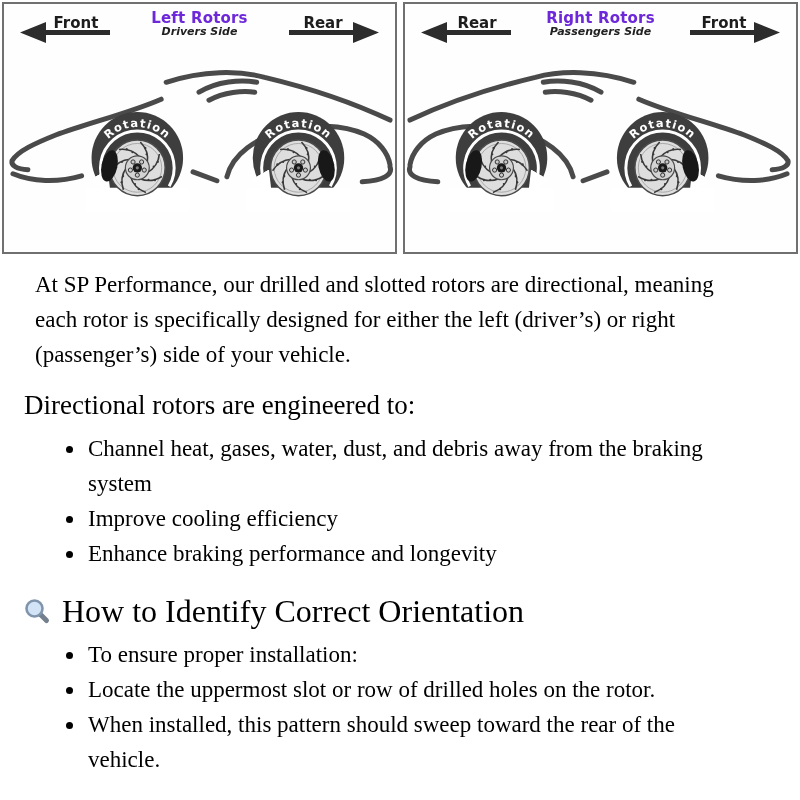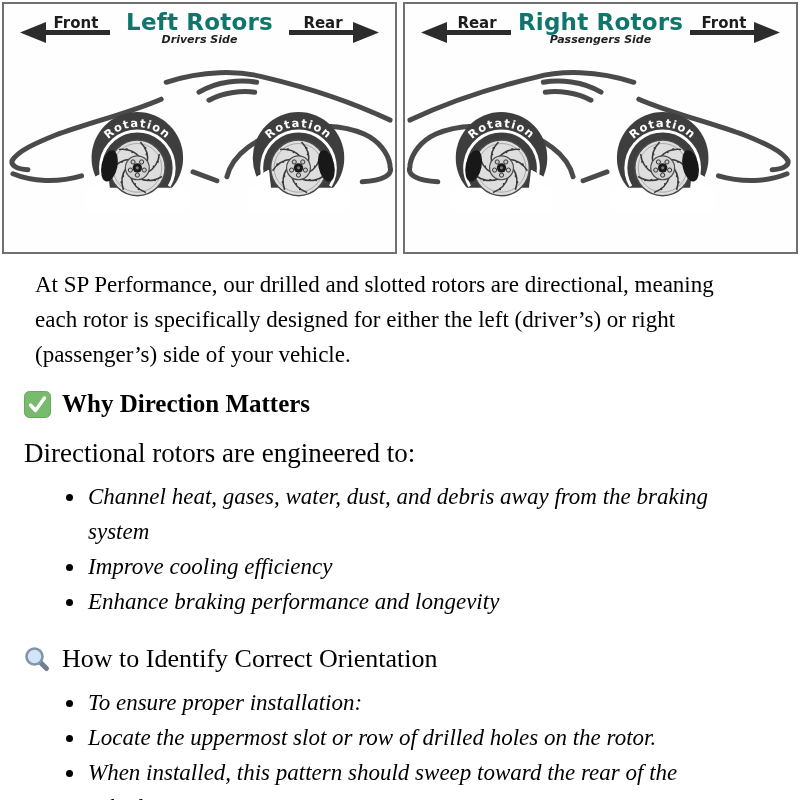--- a/index.html
+++ b/index.html
@@ -2,34 +2,34 @@
 <html style="--check-green: #79bb6d; --check-border: #64a95c; --mag-lens: #d2e4f6; --mag-rim: #8095ac; --mag-handle: #737f8c;"><head>
 <meta charset="utf-8">
 <style>
   html,body{margin:0;padding:0;background:#ffffff;}
   body{width:800px;height:800px;overflow:hidden;font-family:"Liberation Serif",serif;color:#000;}
 
   
   .panels{display:flex;gap:6px;padding:2px 2px 0 2px;box-sizing:border-box;}
   .panel{flex:1;border:2px solid #707070;background:#fefefe;height:252px;box-sizing:border-box;position:relative;overflow:hidden;}
   .panel-header{position:relative;height:56px;text-align:center;font-family:"DejaVu Sans",sans-serif;padding-top:7px;box-sizing:border-box;}
-  .panel-title{font-size:23px;font-weight:bold;line-height:1.02;color:#0f766e;letter-spacing:.2px;}
+  .panel-title{font-size:15px;font-weight:bold;line-height:1.02;color:#6d28d9;letter-spacing:.2px;}
   .panel-subtitle{font-size:11px;font-weight:bold;font-style:italic;color:#222;line-height:1.1;}
   .dir-label{position:absolute;top:9px;width:92px;height:30px;}
   .dir-left{left:16px;}
   .dir-right{right:16px;}
   .car-svg{display:block;width:100%;height:152px;}
 
   
   .content{padding:0 30px 0 24px;}
   .intro{font-size:23px;line-height:35px;margin:13px 11px 0;max-width:714px;}
   h2.sec-title{display:flex;align-items:center;gap:11px;font-size:25px;font-weight:700;margin:16px 0 0;line-height:32px;}
-  h2.sec-title.regular{font-weight:400;font-size:26px;margin-top:24px;}
+  h2.sec-title.regular{font-weight:400;font-size:32px;margin-top:24px;}
   .lead{font-size:27px;line-height:35px;margin:16px 0 0;}
-  ul.blist{margin:8px 0 0;padding-left:62px;max-width:650px;font-size:23px;line-height:35px;list-style:disc;font-style:italic;}
+  ul.blist{margin:8px 0 0;padding-left:62px;max-width:650px;font-size:23px;line-height:35px;list-style:disc;}
   ul.blist li{padding-left:2px;margin:0;}
   ul.blist.second{margin-top:10px;}
 
   
   .icon-box{display:inline-flex;width:27px;height:27px;flex:0 0 27px;}
 </style>
 </head>
 <body>
 
 <div class="panels">
@@ -425,29 +425,20 @@
         <text font-family="DejaVu Sans, sans-serif" font-size="11.5" font-weight="bold" fill="#ffffff" letter-spacing="1.2"><textPath startOffset="50%" text-anchor="middle" xlink:href="#tpR296">Rotation</textPath></text>
       </svg>
   </div>
 
 </div>
 
 <div class="content">
 
   <p class="intro">At SP Performance, our drilled and slotted rotors are directional, meaning each rotor is specifically designed for either the left (driver’s) or right (passenger’s) side of your vehicle.</p>
 
-  <h2 class="sec-title">
-    <span class="icon-box">
-      <svg viewBox="0 0 27 27" width="27" height="27">
-        <rect x="0.5" y="0.5" width="26" height="26" rx="5" fill="var(--check-green,#79bb6d)" stroke="var(--check-border,#64a95c)"></rect>
-        <polyline points="6.5,14 11.5,19.5 20.5,7" fill="none" stroke="#ffffff" stroke-width="3.4" stroke-linecap="round" stroke-linejoin="round"></polyline>
-      </svg>
-    </span>
-    <span>Why Direction Matters</span>
-  </h2>
 
   <p class="lead">Directional rotors are engineered to:</p>
 
   <ul class="blist">
     <li>Channel heat, gases, water, dust, and debris away from the braking system</li>
     <li>Improve cooling efficiency</li>
     <li>Enhance braking performance and longevity</li>
   </ul>
 
   <h2 class="sec-title regular">

